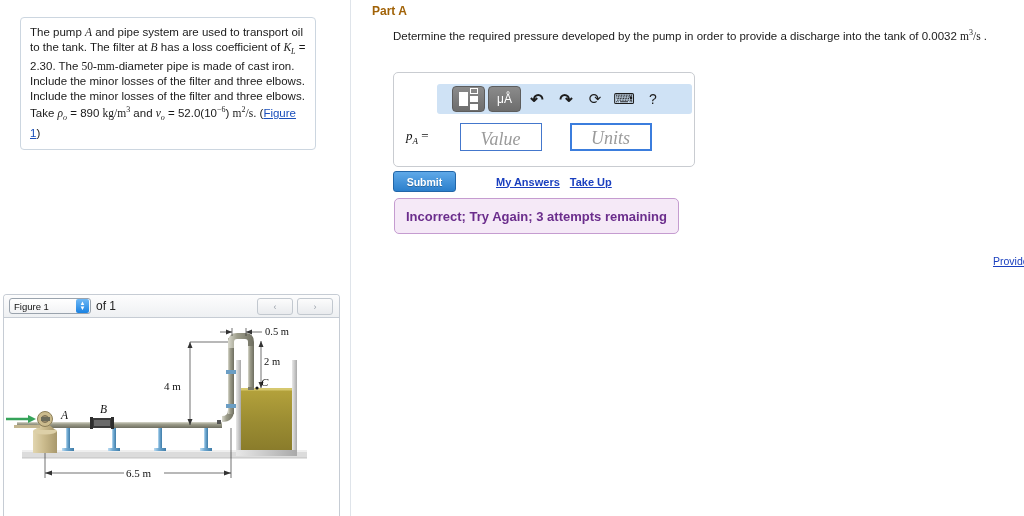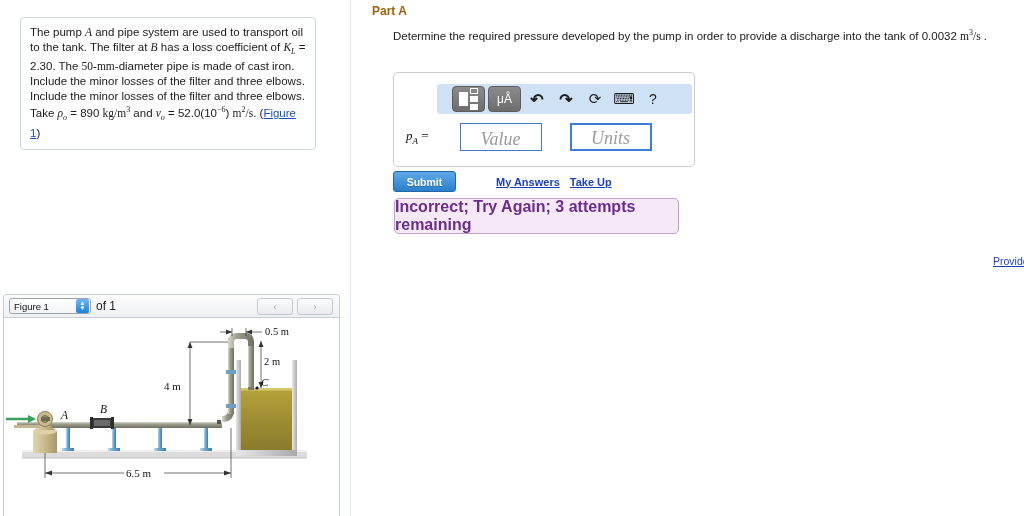--- a/index.html
+++ b/index.html
@@ -170,21 +170,21 @@
   #give-up { margin-left: 10px; }
 
   #feedback-box {
     position: absolute; left: 394px; top: 198px; width: 285px; height: 36px;
     background: #f5e9f7;
     border: 1px solid #c59cd0;
     border-radius: 5px;
     display: flex; align-items: center; justify-content: center;
     box-sizing: border-box;
   }
-  #feedback-text { color: #6b2d8c; font-size: 16px; font-weight: bold; }
+  #feedback-text { color: #6b2d8c; font-size: 13px; font-weight: bold; }
 
   #provide-feedback {
     position: absolute; left: 993px; top: 255px;
     color: #1a3fbf; font-size: 10.5px; text-decoration: underline;
     white-space: nowrap;
   }
 </style>
 </head>
 <body>
 

